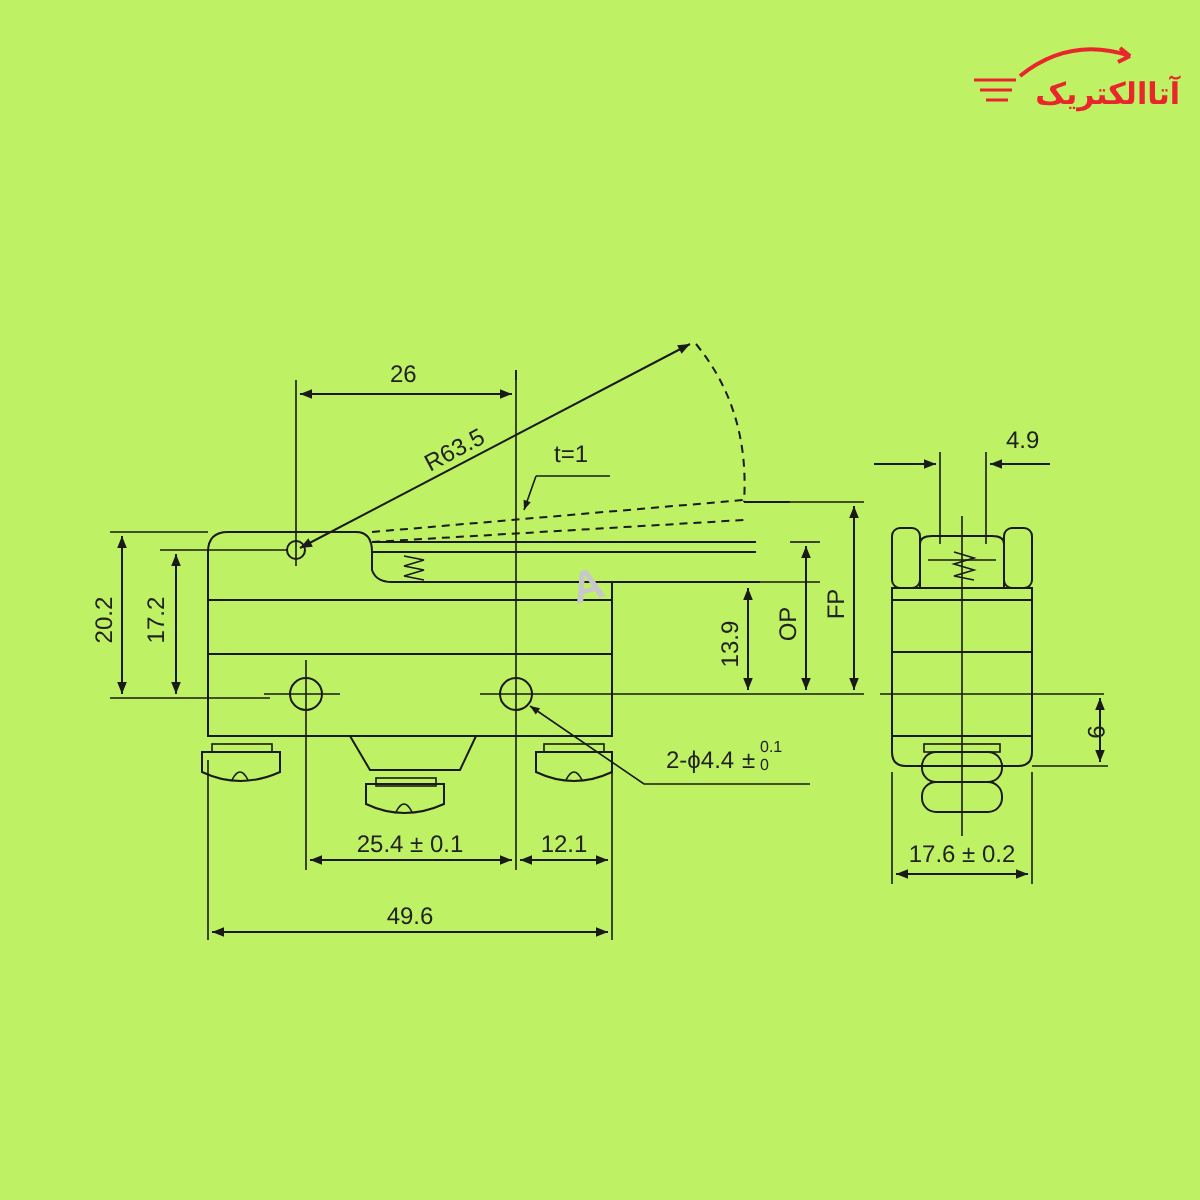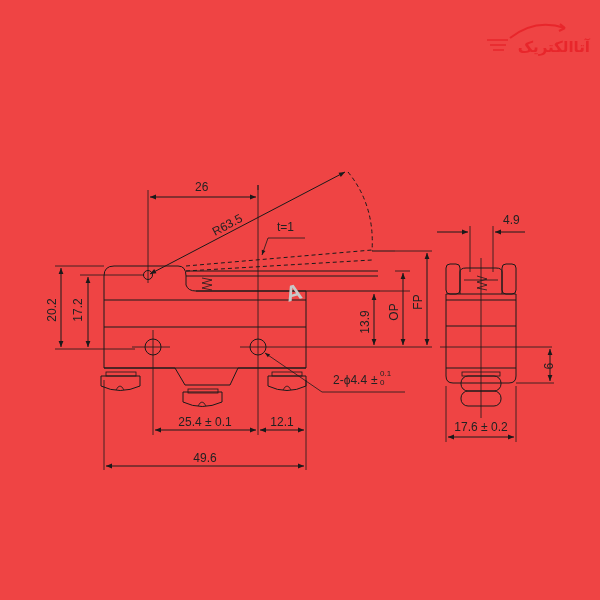--- a/index.html
+++ b/index.html
@@ -1,16 +1,16 @@
 <!DOCTYPE html>
 <html><head>
 <meta charset="utf-8">
 <style>
   html,body{margin:0;padding:0;background:#ffffff;}
-  #canvas{position:relative;width:600px;height:600px;background:#ef4444;overflow:hidden;}
+  #canvas{position:relative;width:600px;height:600px;background:#bef264;overflow:hidden;}
   svg{position:absolute;left:0;top:0;}
   .ln{stroke:#1a1a1a;stroke-width:1;fill:none;}
   .thin{stroke:#1a1a1a;stroke-width:0.8;fill:none;}
   .dash{stroke:#1a1a1a;stroke-width:1;fill:none;stroke-dasharray:4 3;}
   .dim{font-family:"Liberation Sans",sans-serif;font-size:12px;fill:#222;}
   .small{font-family:"Liberation Sans",sans-serif;font-size:8px;fill:#222;}
   .logo{font-family:"DejaVu Sans",sans-serif;font-size:15px;font-weight:bold;fill:#e8262b;}
   .wm{font-family:"Liberation Sans",sans-serif;font-size:22px;font-weight:bold;fill:#c8c8c8;}
 </style>
 </head>

